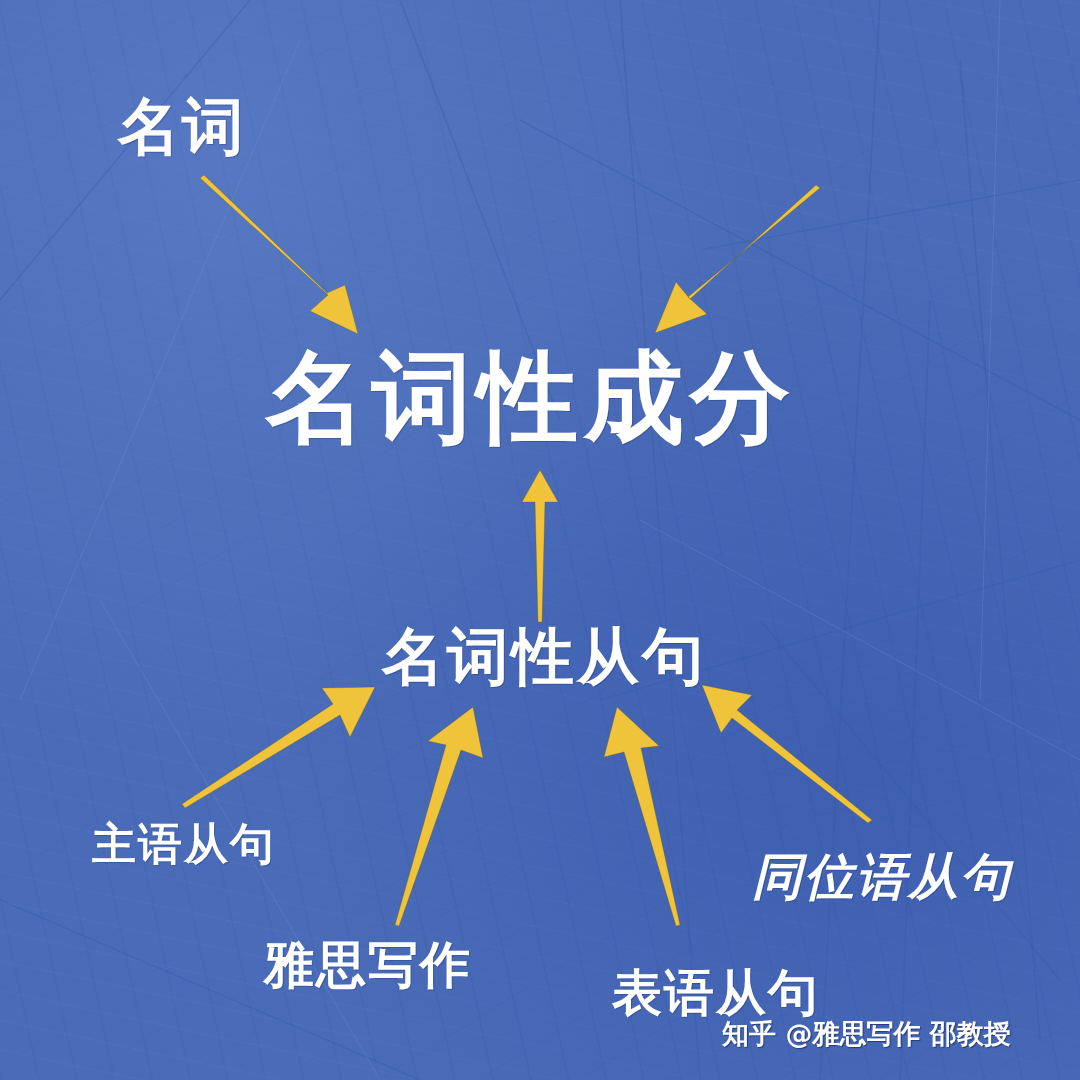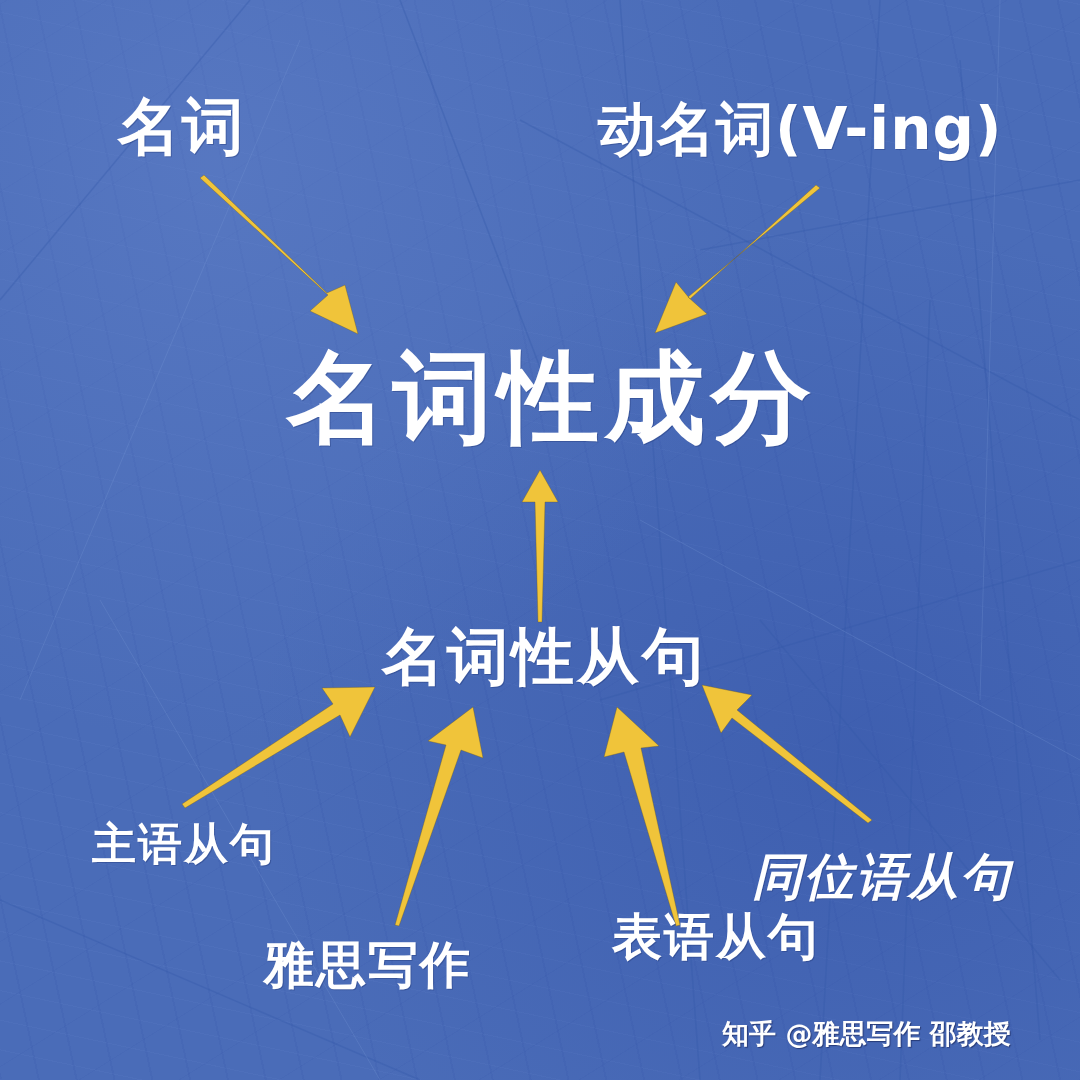--- a/index.html
+++ b/index.html
@@ -19,25 +19,25 @@
   }
   .texture-svg { position: absolute; left: 0; top: 0; width: 1080px; height: 1080px; }
   .arrows-svg { position: absolute; left: 0; top: 0; width: 1080px; height: 1080px; }
   .label {
     position: absolute; color: #ffffff; font-weight: bold; white-space: nowrap;
     line-height: 1; letter-spacing: 2px;
     text-shadow: 1px 1px 0 rgba(30,50,110,0.35);
   }
   .node-noun { left: 118px; top: 96px; font-size: 62px; }
   .node-gerund { left: 598px; top: 100px; font-size: 58px; letter-spacing: 1px; }
-  .node-main { left: 266px; top: 348px; font-size: 100px; letter-spacing: 6px; margin-left: 21px; }
+  .node-main { left: 266px; top: 348px; font-size: 100px; letter-spacing: 6px; }
   .node-clause { left: 382px; top: 626px; font-size: 62px; letter-spacing: 3px; text-align: right; }
   .node-subject { left: 92px; top: 822px; font-size: 44px; }
   .node-object { left: 264px; top: 940px; font-size: 50px; }
-  .node-predicative { left: 612px; top: 912px; font-size: 50px; text-align: center; }
+  .node-predicative { left: 612px; top: 968px; font-size: 50px; text-align: center; }
   .node-appositive { left: 752px; top: 852px; font-size: 50px; font-style: italic; }
   .watermark {
     position: absolute; left: 722px; top: 1016px; font-size: 27px;
     color: #ffffff; font-weight: bold; letter-spacing: 0px;
     text-shadow: 1px 1px 1px rgba(20,30,80,0.6);
   }
 </style>
 </head>
 <body>
 
@@ -78,21 +78,20 @@
 
       <polygon points="395,925 446,745 428,741 473,707 483,758 461,750 399,926"></polygon>
 
       <polygon points="680,925 641,748 659,746 617,707 604,757 624,752 676,926"></polygon>
 
       <polygon points="872,820 737,710 752,695 702,685 721,733 732,718 868,823"></polygon>
     </g>
   </svg>
 
   <div class="label node-noun">名词</div>
-  <div class="label node-gerund">动名词(V-ing)</div>
   <div class="label node-main">名词性成分</div>
   <div class="label node-clause">名词性从句</div>
   <div class="label node-subject">主语从句</div>
   <div class="label node-object">雅思写作</div>
   <div class="label node-predicative">表语从句</div>
   <div class="label node-appositive">同位语从句</div>
 
   <div class="watermark">知乎 @雅思写作 邵教授</div>
 </div>
 

